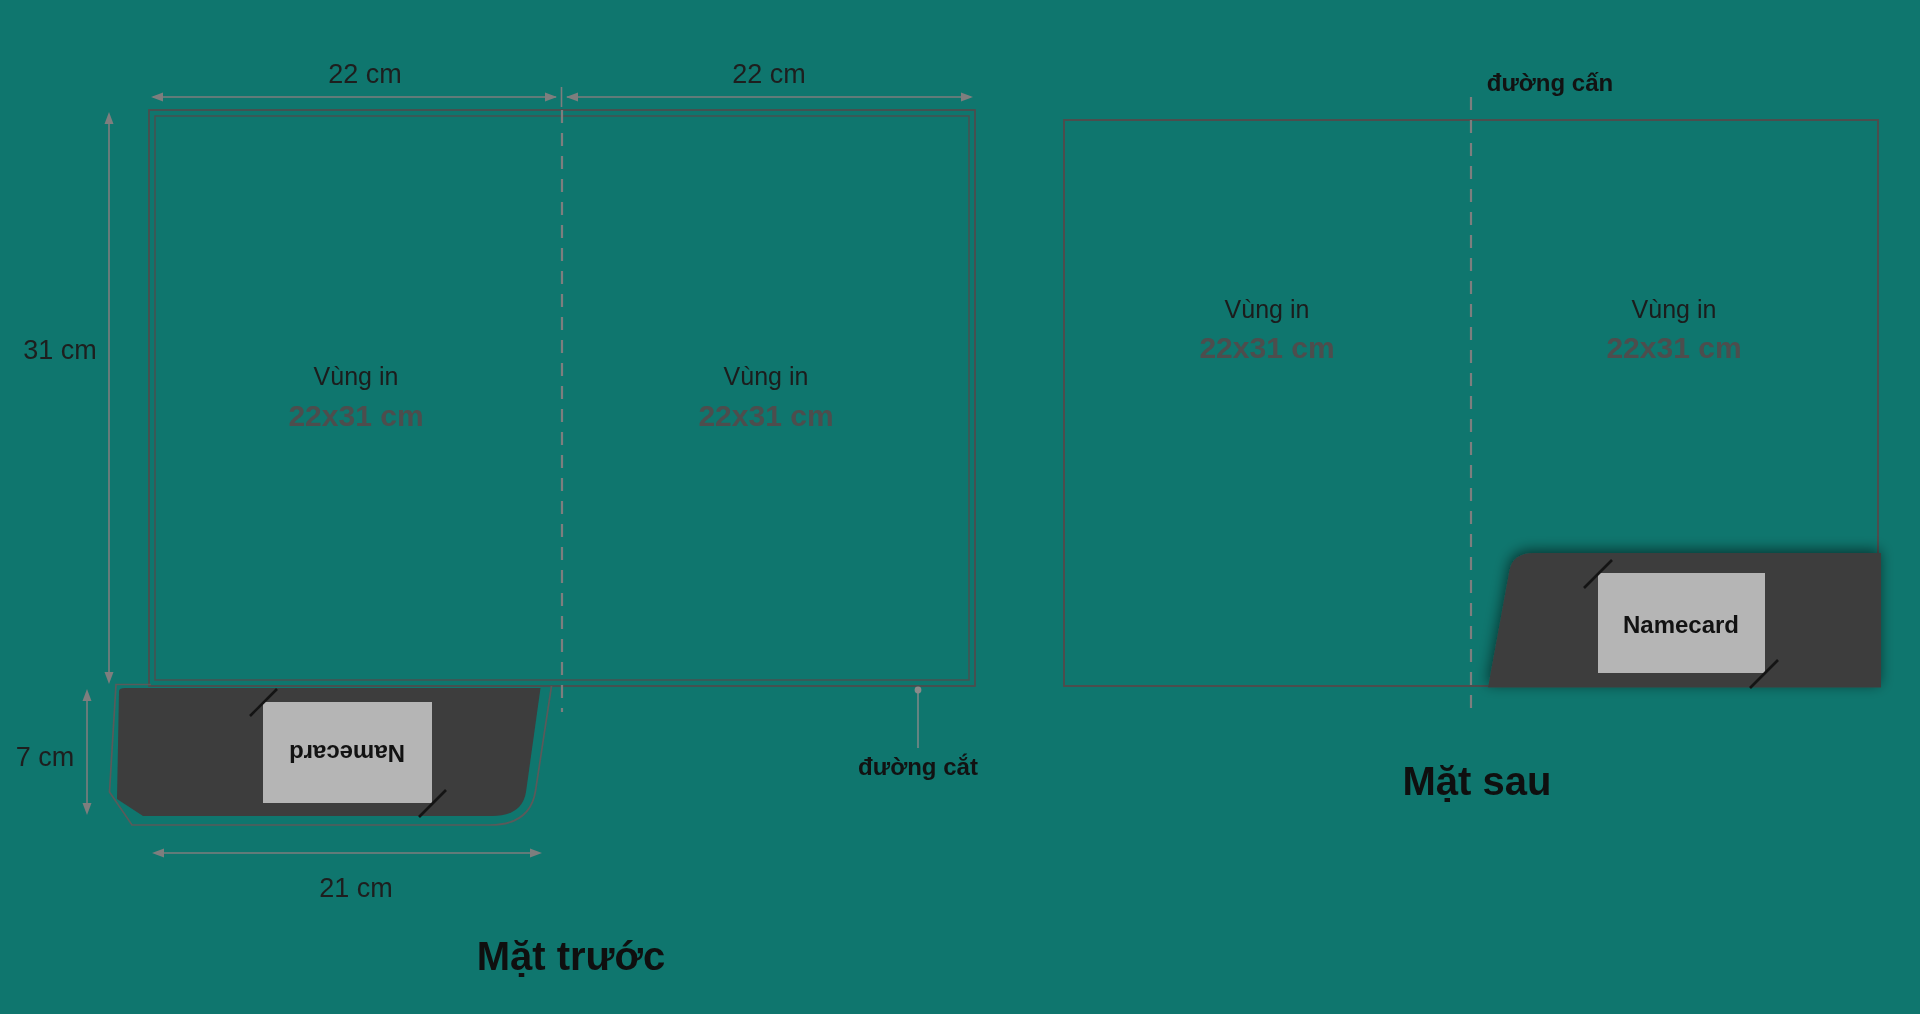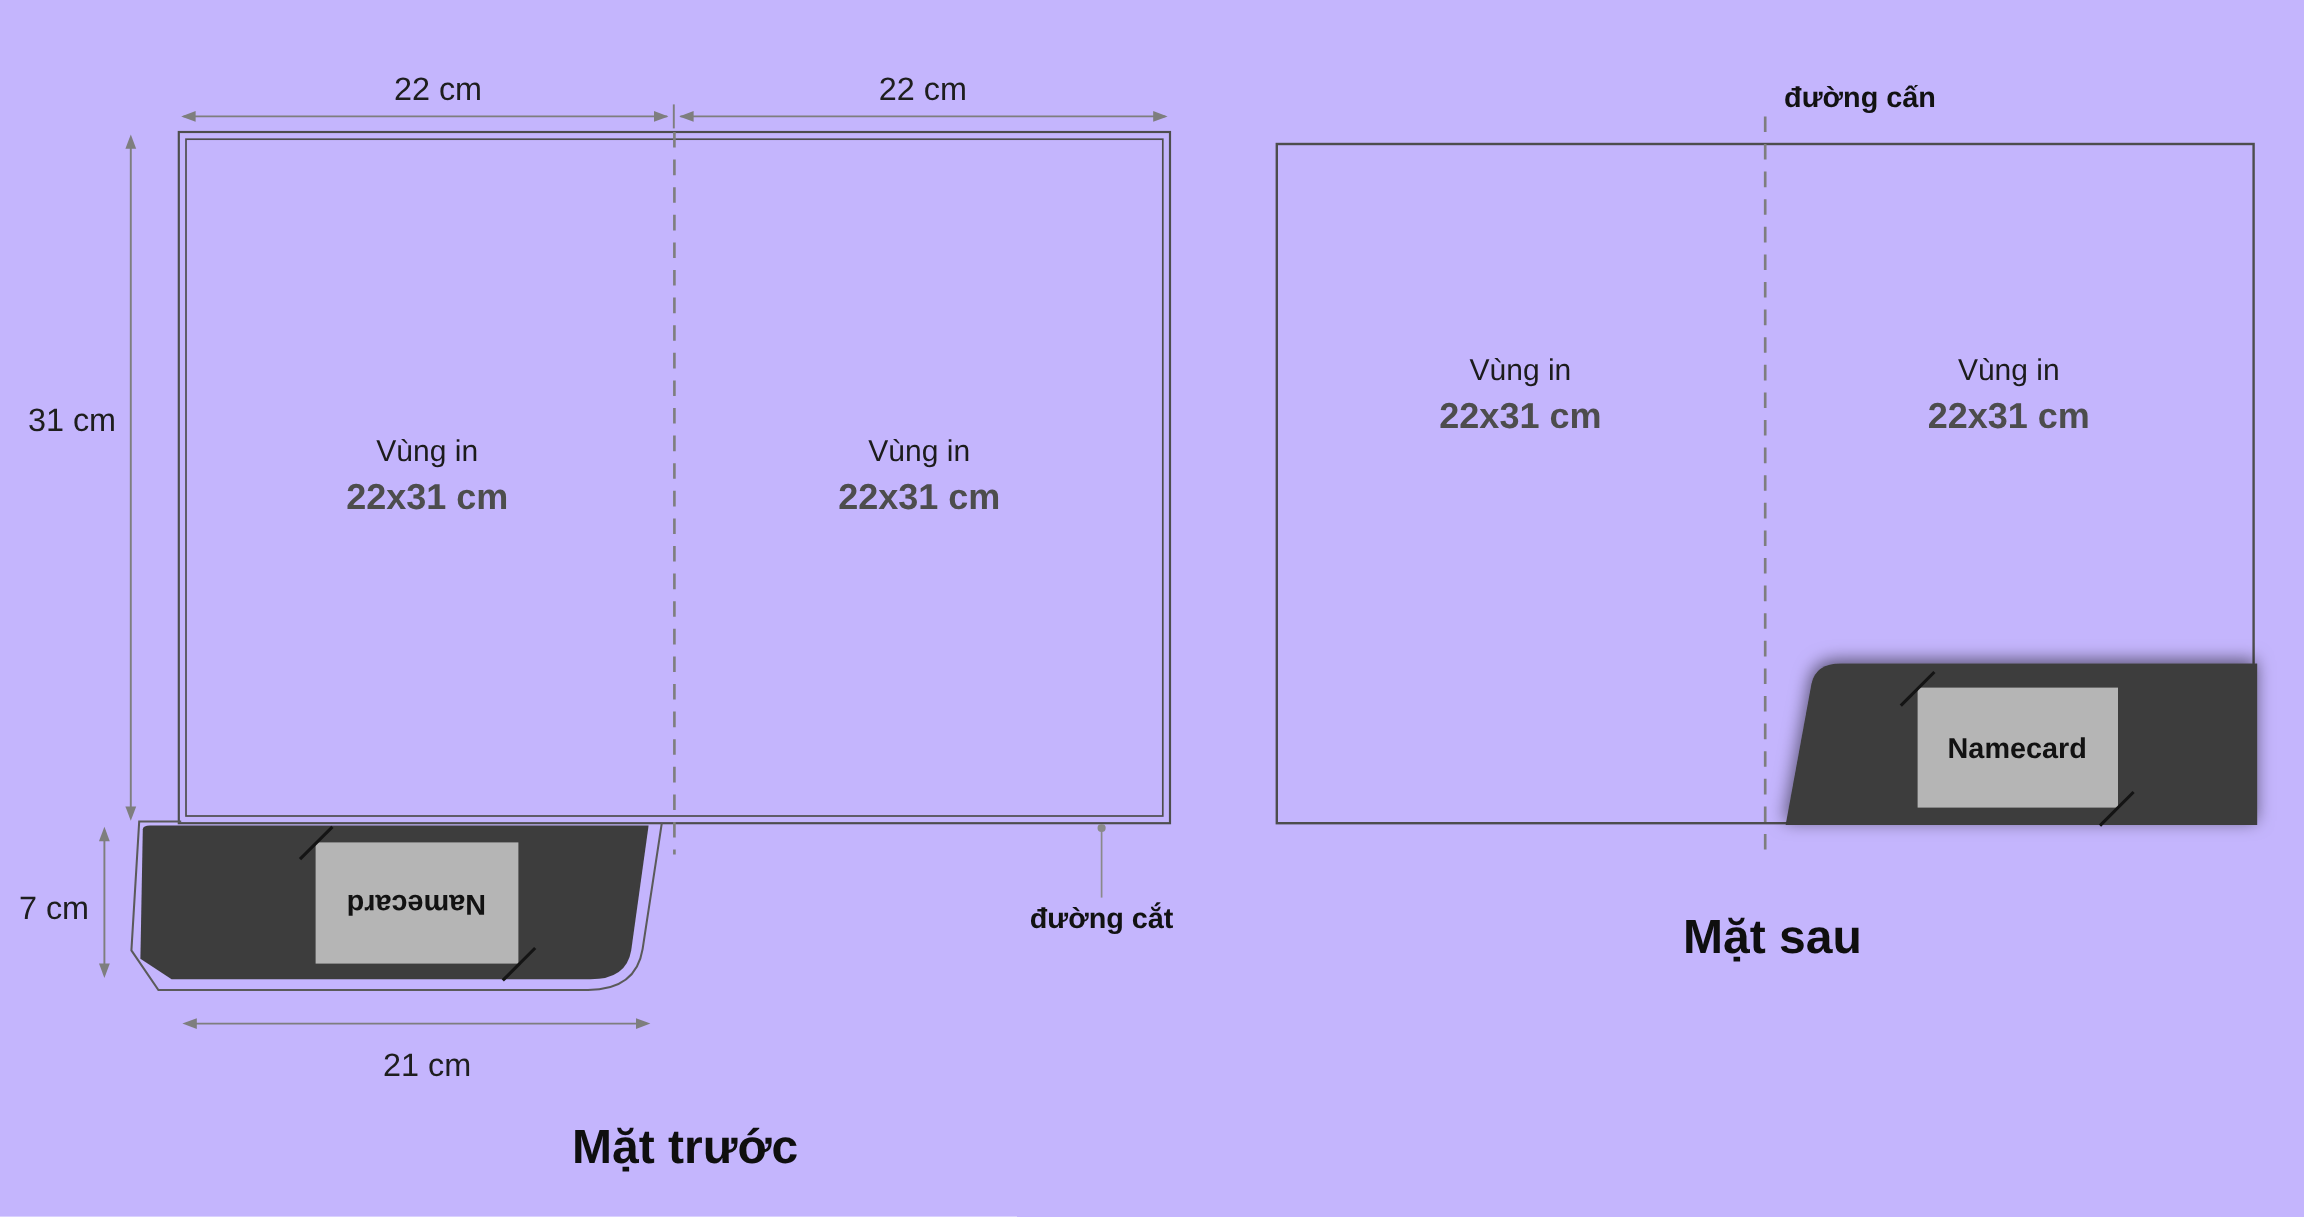--- a/index.html
+++ b/index.html
@@ -1,16 +1,16 @@
 <!DOCTYPE html>
 <html><head>
 <meta charset="utf-8">
 <style>
   html,body{margin:0;padding:0;background:#ffffff;}
-  .stage{position:relative;width:1920px;height:1014px;background:#c4b5fd;overflow:hidden;
+  .stage{position:relative;width:1920px;height:1014px;background:#0f766e;overflow:hidden;
          font-family:"Liberation Sans",sans-serif;}
   svg{display:block;}
   text{font-family:"Liberation Sans",sans-serif;text-anchor:middle;dominant-baseline:central;}
   .dim-label{font-size:27px;fill:#1e1e1e;}
   .area-label{font-size:25px;fill:#1c1c1c;}
   .area-size{font-size:30px;font-weight:700;fill:#4d4d4d;}
   .card-label{font-size:24px;font-weight:600;fill:#121212;}
   .leader-label{font-size:24px;font-weight:700;fill:#121212;}
   .side-title{font-size:40px;font-weight:700;fill:#0f0f0f;}
   .outline{fill:none;stroke:#4d4d4d;}

